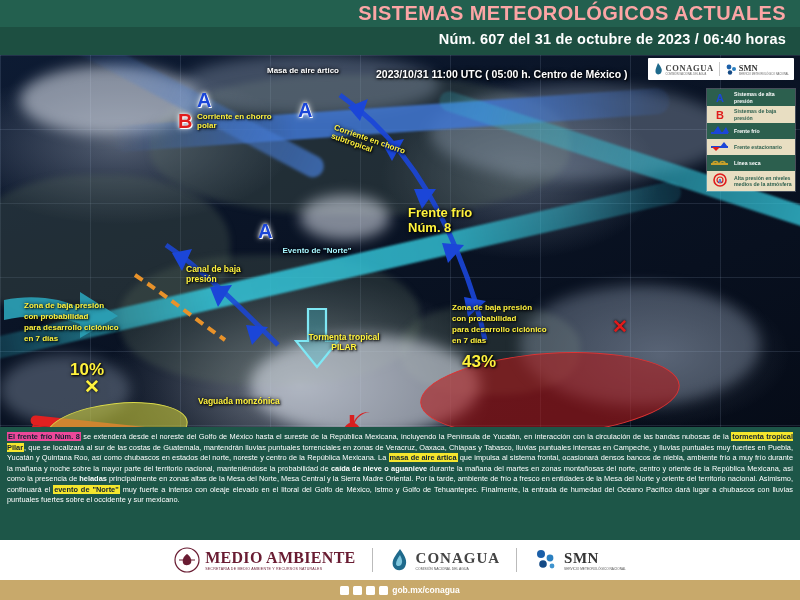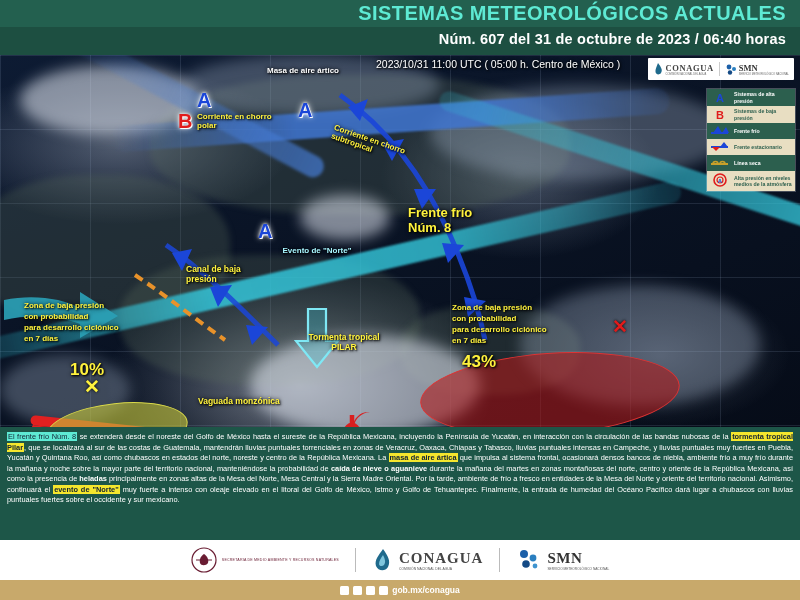--- a/index.html
+++ b/index.html
@@ -10,21 +10,21 @@
   }
   #app { position:relative; width:800px; height:600px; }
 
   
   .hdr-top {
     position:absolute; left:0; top:0; width:800px; height:27px;
     background:#23604f;
   }
   .hdr-title {
     position:absolute; right:14px; top:2px;
-    font-size:20px; font-weight:bold; color:#5eead4;
+    font-size:20px; font-weight:bold; color:#fca5a5;
     letter-spacing:.4px; white-space:nowrap;
   }
   .hdr-sub-band {
     position:absolute; left:0; top:27px; width:800px; height:28px;
     background:#1d4f41;
   }
   .hdr-sub {
     position:absolute; right:14px; top:31px;
     font-size:14.5px; font-weight:bold; color:#ffffff;
     letter-spacing:.2px; white-space:nowrap;
@@ -140,21 +140,21 @@
   .lg-txt { font-size:5.2px; font-weight:bold; line-height:1.25; }
   .lg-row.odd .lg-txt { color:#ffffff; }
   .lg-row.even .lg-txt { color:#2c5f4e; }
 
   
   .body-text {
     position:absolute; left:0; top:427px; width:800px; height:113px;
     background:#1d5648; padding:5px 7px 0 7px;
     font-size:7.4px; line-height:1.42; color:#ffffff; text-align:justify;
   }
-  .hl-green { background:#5eead4; color:#123; font-weight:normal; padding:0 1px; }
+  .hl-green { background:#ec4899; color:#123; font-weight:bold; padding:0 1px; }
   .hl-yellow { background:#f5e62d; color:#123; font-weight:bold; padding:0 1px; }
   .b { font-weight:bold; }
 
   
   .foot-white {
     position:absolute; left:0; top:540px; width:800px; height:40px;
     background:#ffffff; display:flex; align-items:center; justify-content:center; gap:16px;
   }
   .foot-tan {
     position:absolute; left:0; top:580px; width:800px; height:20px;
@@ -178,22 +178,22 @@
   .hdr-logos {
     position:absolute; right:6px; top:58px; height:22px;
     background:#ffffff; display:flex; align-items:center; gap:5px;
     padding:2px 5px; border-radius:1px;
   }
   .hl-cona { font-size:8.5px; font-weight:bold; color:#444; letter-spacing:.6px; font-family:"Liberation Serif", serif; }
   .hl-smn { font-size:8.5px; font-weight:bold; color:#333; font-family:"Liberation Serif", serif; }
   .hl-sub { font-size:2.6px; color:#666; }
 
   .timestamp {
-    position:absolute; left:345px; top:58px;
-    font-size:10.5px; font-weight:normal; color:#ffffff;
+    position:absolute; left:345px; top:68px;
+    font-size:10.5px; font-weight:bold; color:#ffffff;
     text-shadow:1px 1px 2px #000, 0 0 4px #000; white-space:nowrap;padding-left:31px;
   }
 </style>
 </head>
 <body>
 
 <div id="app">
 
   <div class="hdr-top"></div>
   <div class="hdr-sub-band"></div>
@@ -372,20 +372,21 @@
   </div>
 
   <div class="foot-white">
     <div class="logo-block">
       <svg width="26" height="26">
           <circle cx="13" cy="13" r="12" fill="none" stroke="#691c32" stroke-width="1.2"></circle>
           <path d="M13,7 C16,9 18,12 17,16 C15,19 10,19 9,16 C8,12 10,9 13,7 Z" fill="#691c32"></path>
           <path d="M5,13 L21,13" stroke="#691c32" stroke-width="1"></path>
         </svg>
       <div>
+        <div class="logo-main">MEDIO AMBIENTE</div>
         <div class="logo-sub">SECRETARÍA DE MEDIO AMBIENTE Y RECURSOS NATURALES</div>
       </div>
     </div>
     <div class="divider-v"></div>
     <div class="logo-block">
       <svg width="22" height="26">
           <path d="M11,2 C16,9 19,14 16,20 C13,25 6,24 4,19 C2,13 7,8 11,2 Z" fill="#1f6a8c"></path>
           <path d="M11,8 C13,12 14,15 12,18 C10,20 7,19 7,17 C7,14 9,11 11,8 Z" fill="#7fc6dd"></path>
         </svg>
       <div>

